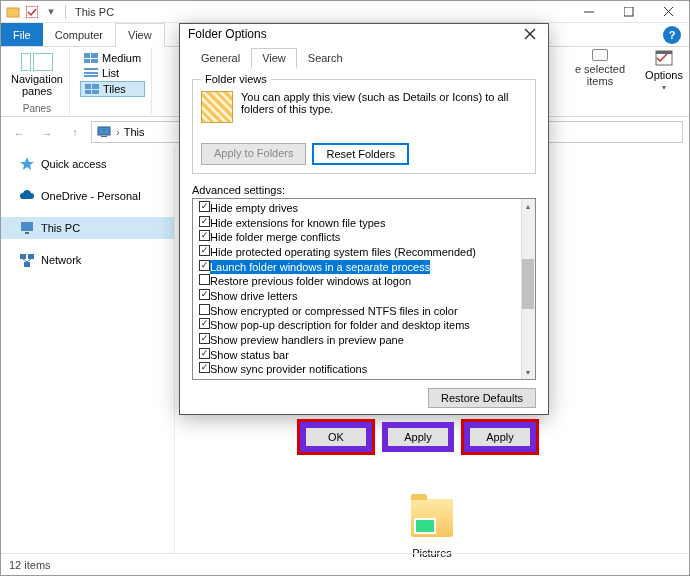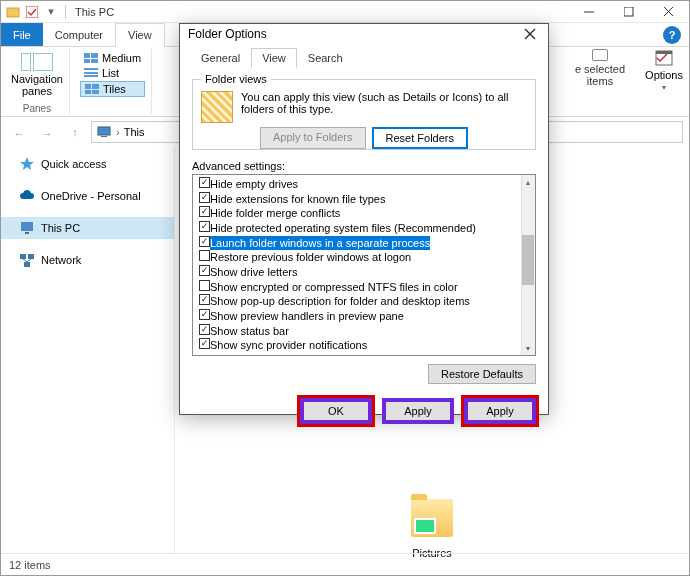--- a/index.html
+++ b/index.html
@@ -58,41 +58,41 @@
 
 
 .dialog { position: absolute; left: 178px; top: 22px; width: 370px; height: 392px; background: #fff; border: 1px solid #555; box-shadow: 0 4px 20px rgba(0,0,0,0.3); z-index: 100; display: flex; flex-direction: column; }
 .dlg-title { height: 30px; display: flex; align-items: center; padding: 0 8px; }
 .dlg-title .t { font-size: 12px; }
 .dlg-close { margin-left: auto; width: 20px; height: 20px; display: flex; align-items: center; justify-content: center; }
 .dlg-tabs { display: flex; padding: 4px 10px 0 10px; }
 .dtab { padding: 3px 10px; border: 1px solid transparent; color: #333; }
 .dtab.active { border: 1px solid #ccc; border-bottom: 1px solid #fff; background: #fff; }
 .dlg-body { flex: 1; padding: 6px 12px; }
-.fieldset { border: 1px solid #ccc; padding: 6px 8px 0 8px; margin-top: -1px; }
+.fieldset { border: 1px solid #ccc; padding: 6px 8px 8px 8px; margin-top: -1px; }
 .fieldset legend { padding: 0 4px; }
 .fv-row { display: flex; gap: 8px; }
 .fv-ic { width: 32px; height: 32px; background: repeating-linear-gradient(45deg, #f7c65d, #f7c65d 3px, #fff2d0 3px, #fff2d0 6px); border: 1px solid #d4a040; }
-.fv-btns { display: flex; gap: 6px; margin-top: 4px; justify-content: center; }
+.fv-btns { display: flex; gap: 6px; margin-top: 20px; }
 .btn { padding: 3px 12px; border: 1px solid #adadad; background: #e1e1e1; min-width: 92px; text-align: center; }
 .btn.disabled { color: #888; background: #e6e6e6; }
 .btn.blue { border: 2px solid #0078d7; background: #fff; }
 .advset { margin-top: 10px; }
 .advset .lbl2 { margin-bottom: 2px; }
 .treelist { border: 1px solid #888; height: 182px; overflow: hidden; position: relative; display: flex; flex-direction: column; padding: 2px 0; }
 .trow { display: flex; align-items: flex-start; padding: 0 6px; line-height: 15px; white-space: nowrap; overflow: hidden; }
 .trow .cb { width: 11px; height: 11px; border: 1px solid #333; display: flex; align-items: center; justify-content: center; flex-shrink: 0; }
 .trow .cb.on::after { content: '✓'; font-size: 9px; color: #222; line-height: 1; }
 .trow .hl { background: #0078d7; color: #fff; }
 .scrollind { position: absolute; right: 0; top: 0; width: 14px; height: 100%; background: #f0f0f0; border-left: 1px solid #ddd; }
 .scrollthumb { position: absolute; right: 1px; top: 60px; width: 12px; height: 50px; background: #c0c0c0; }
 .scrollarr { position: absolute; right: 0; width: 14px; height: 14px; display: flex; align-items: center; justify-content: center; color: #666; font-size: 8px; }
 .restore-row { display: flex; justify-content: flex-end; margin-top: 8px; }
 .dlg-actions { padding: 8px 12px 12px 12px; display: flex; justify-content: flex-end; gap: 10px; }
-.actbtn { min-width: 72px; padding: 3px 14px; border: 4px solid #6d28d9; background: #e1e1e1; text-align: center; }
+.actbtn { min-width: 72px; padding: 3px 14px; border: 6px solid #6d28d9; background: #e1e1e1; text-align: center; }
 .actbtn.ring { outline: 3px solid #d60000; }
 
 
 .icon-star { fill: #40a0e0; }
 .icon-cloud { fill: #0a64a4; }
 .icon-monitor { fill: #3a79b0; }
 .icon-net { fill: #3a79b0; }
 </style>
 </head>
 <body>

